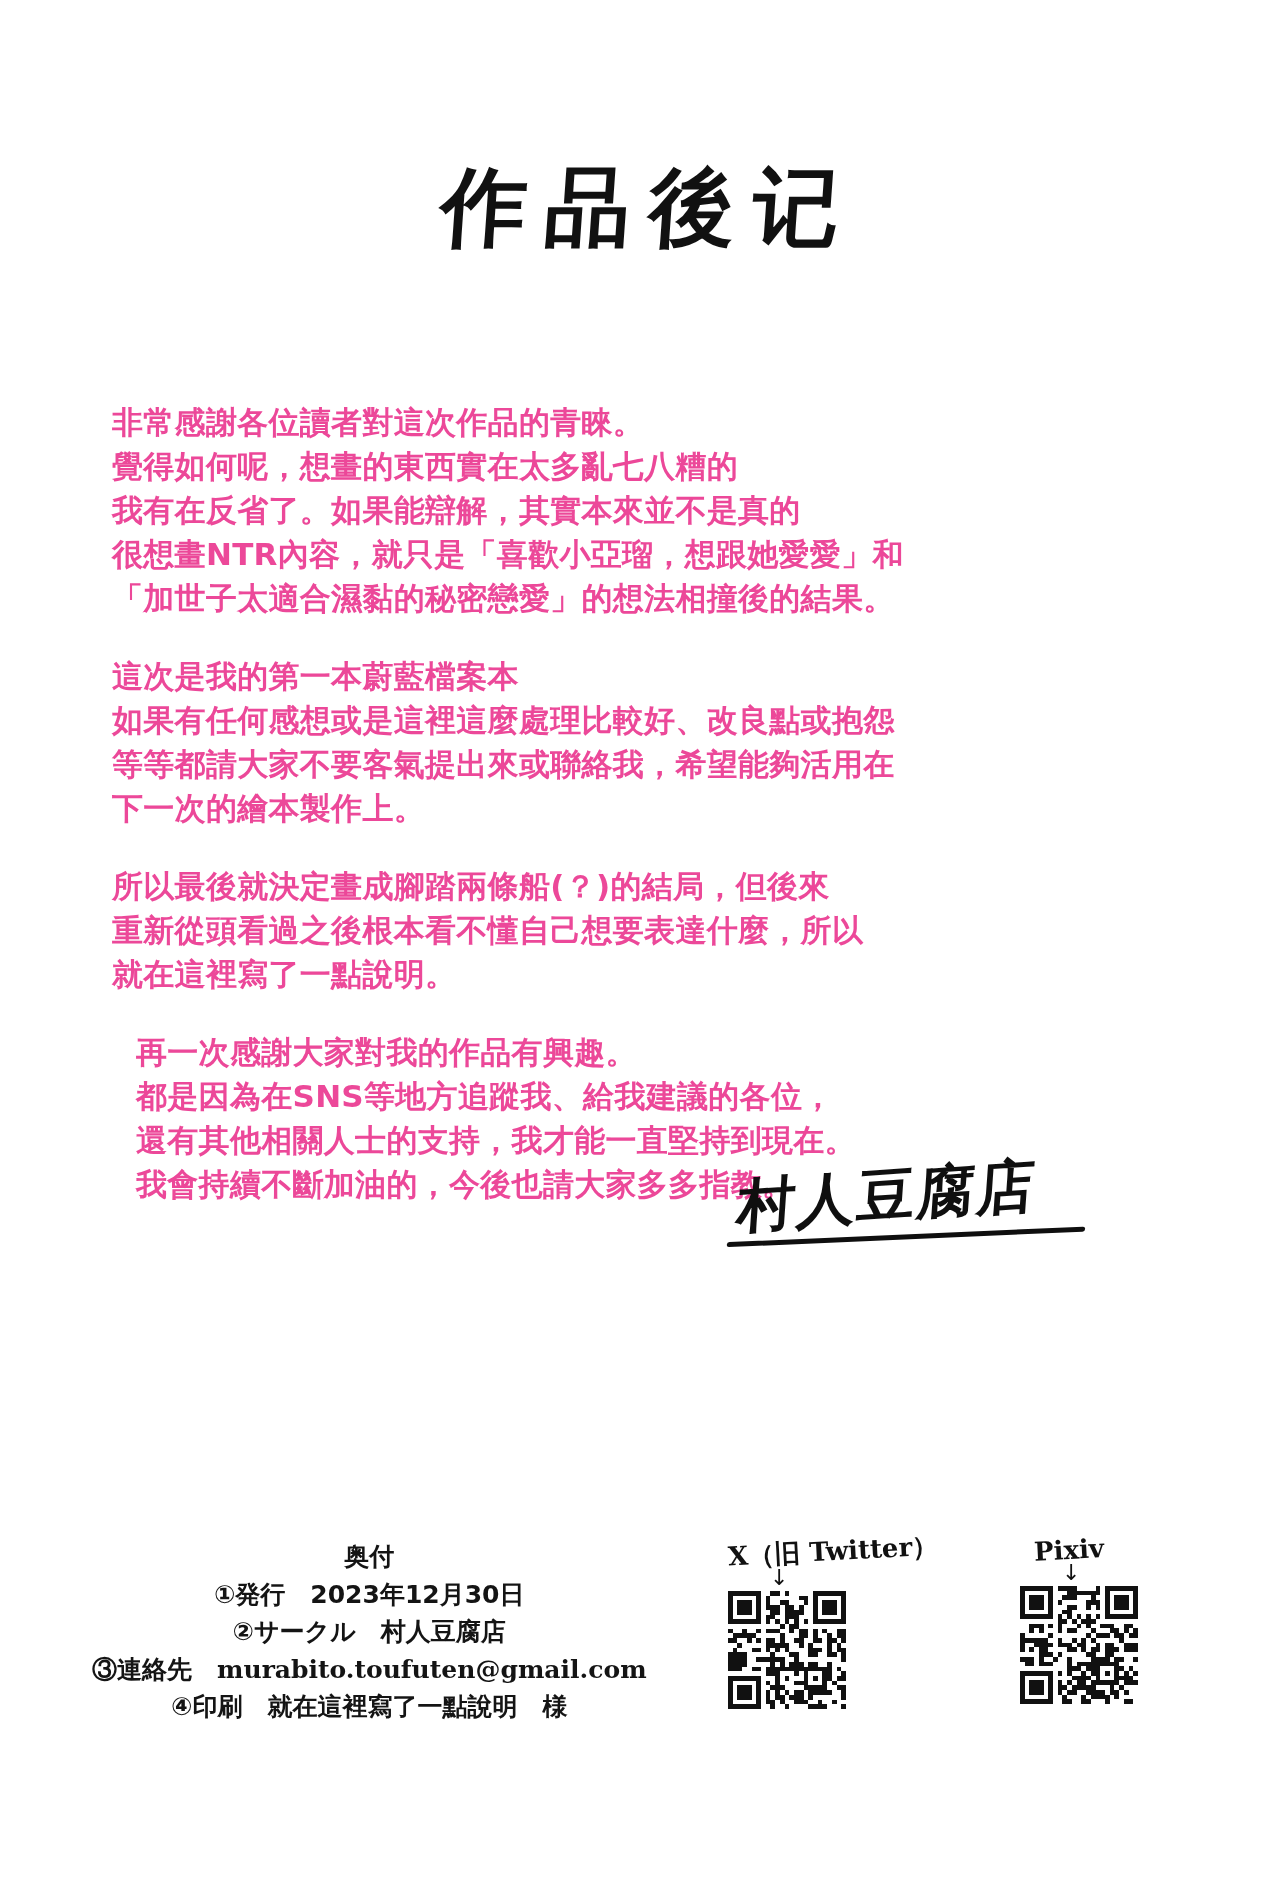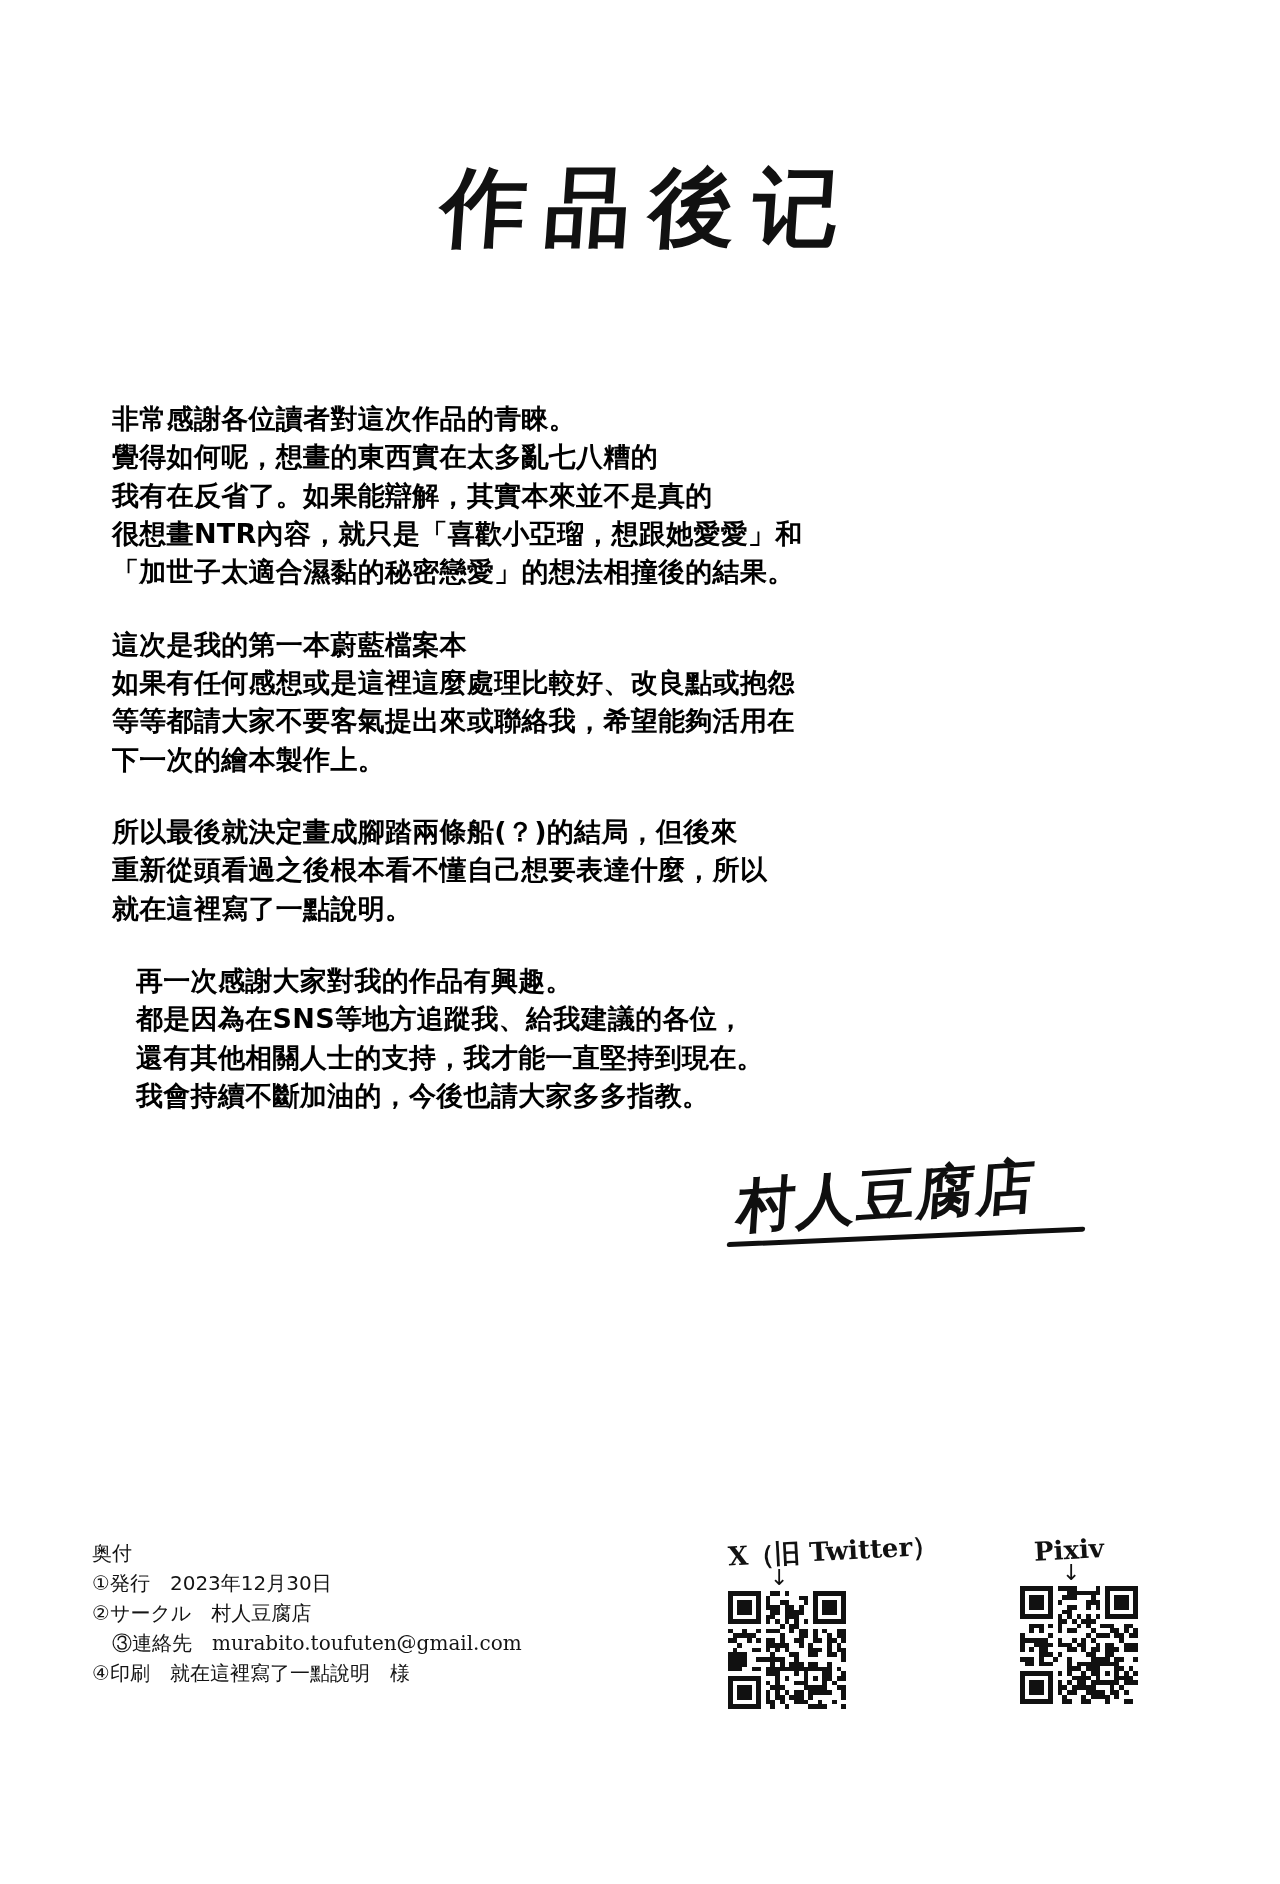--- a/index.html
+++ b/index.html
@@ -31,24 +31,24 @@
     transform: skewX(-4deg);
     text-indent: 18px;
   }
 
   
   .afterword {
     position: absolute;
     left: 112px;
     top: 400px;
     width: 820px;
-    font-size: 27px;
+    font-size: 31px;
     line-height: 1.42;
     font-weight: 700;
-    color: #000000;
+    color: #ec4899;
     letter-spacing: 0.3px;
   }
   .para {
     margin: 0 0 34px 0;
     white-space: pre-line;
   }
   .para:last-child { margin-bottom: 0; margin-left: 24px; }
 
   
   .signature {
@@ -74,29 +74,29 @@
     background: #0f0f0f;
     transform: rotate(1.5deg);
     border-radius: 3px;
   }
 
   
   .colophon {
     position: absolute;
     left: 92px;
     top: 1538px;
-    font-size: 20px;
+    font-size: 25px;
     line-height: 1.5;
-    font-weight: 400;
+    font-weight: 700;
     color: #141414;
+    text-align: center;
   }
   .colophon .row { white-space: pre; }
   .colophon .mail {
     font-family: "DejaVu Serif", "Liberation Serif", serif;
-    margin-left: 20px;
   }
 
   
   .qr-block {
     position: absolute;
   }
   .qr-label {
     font-family: "DejaVu Serif", "Liberation Serif", serif;
     font-size: 26px;
     font-weight: 700;

